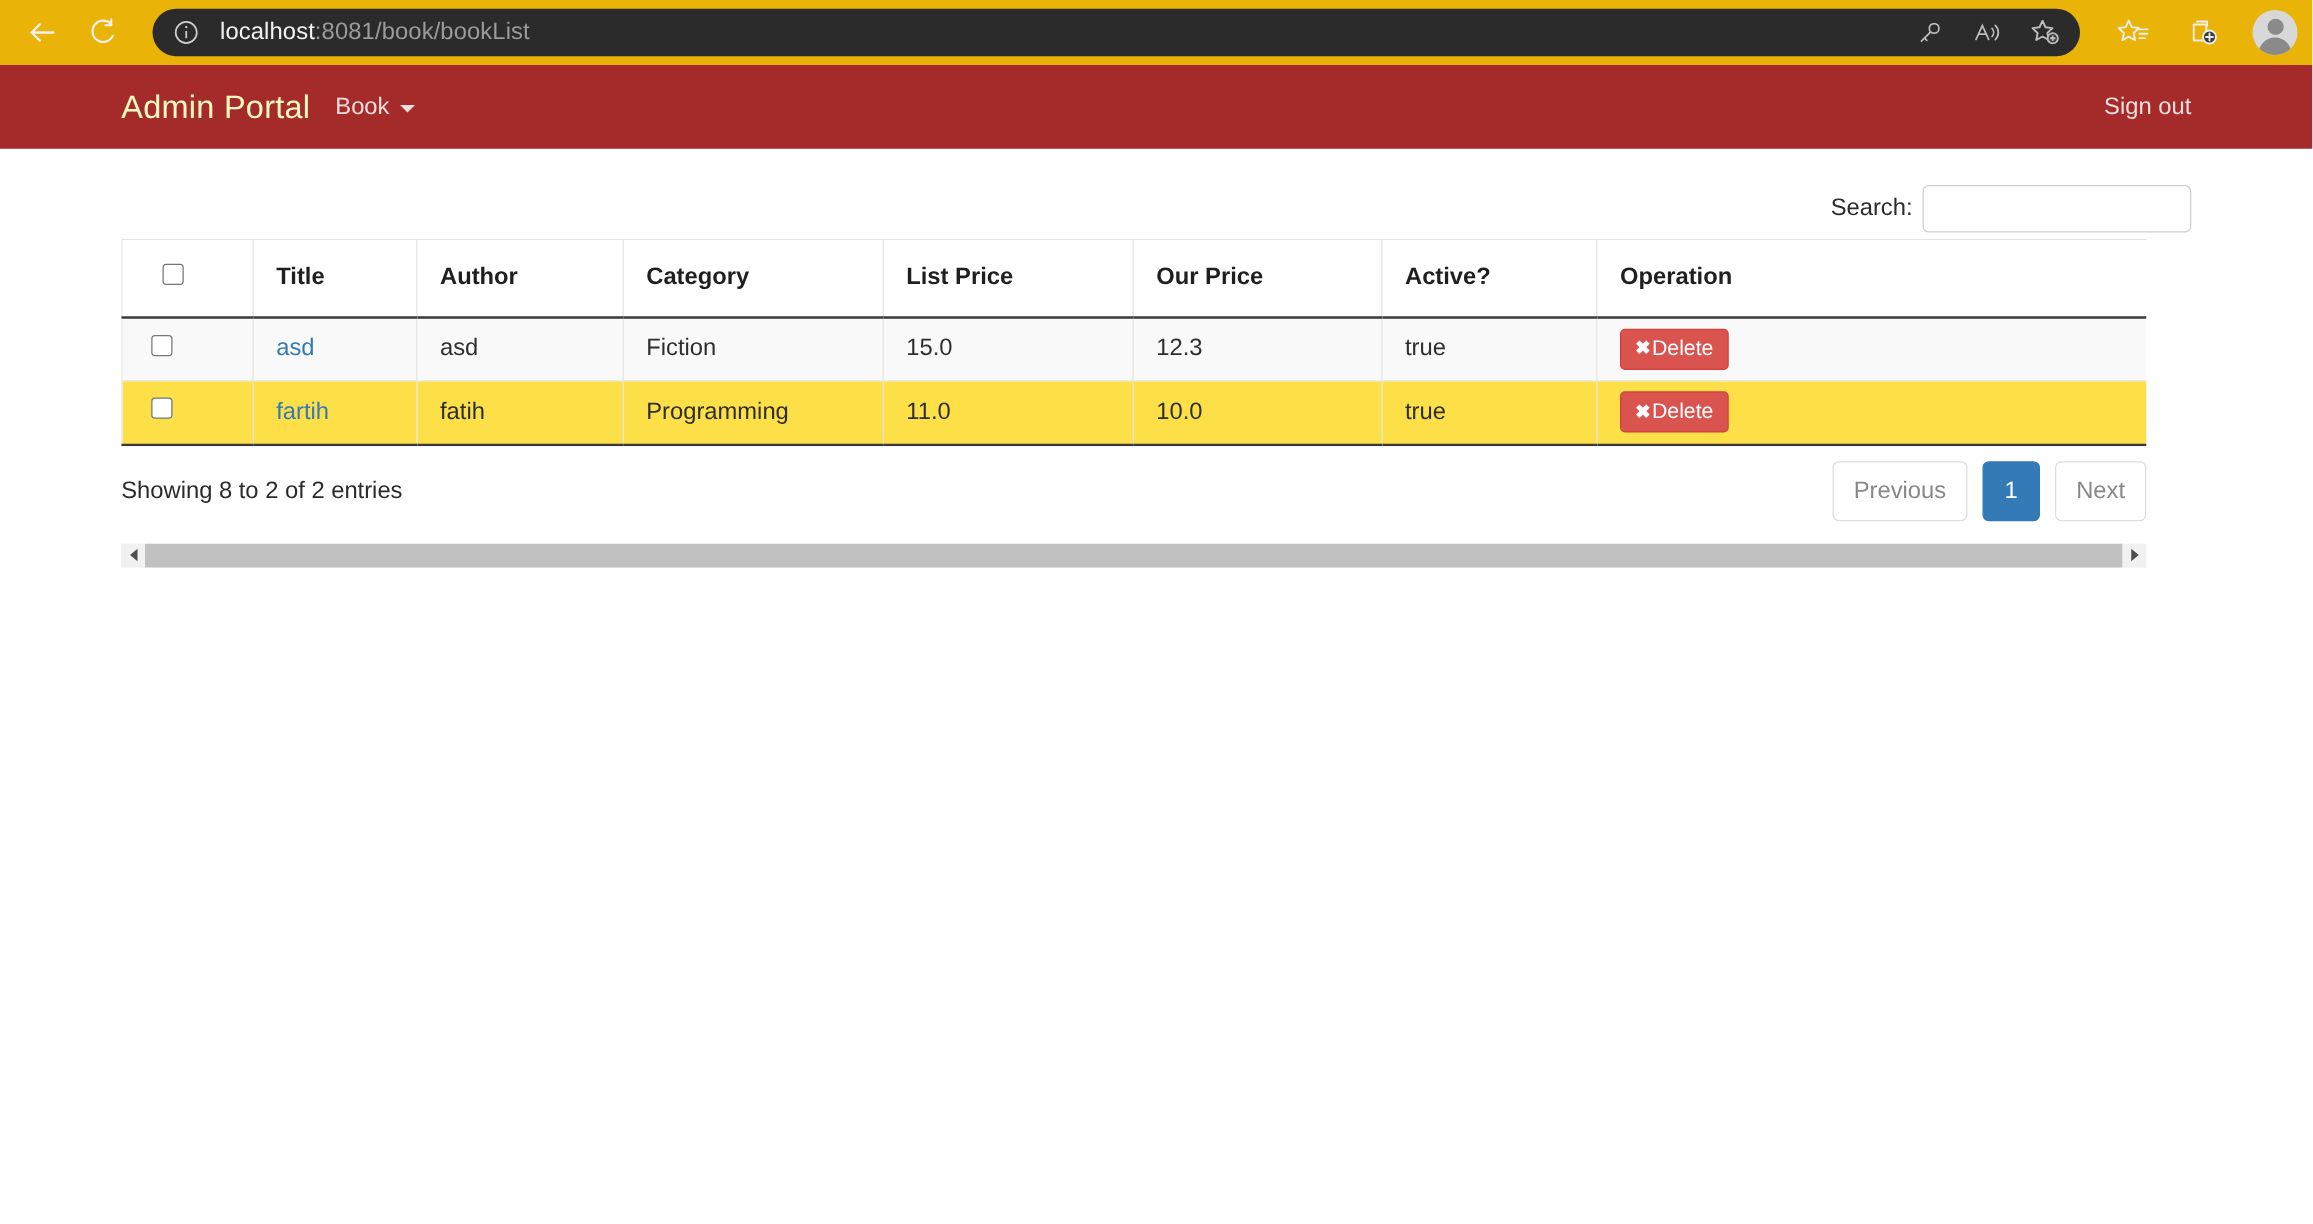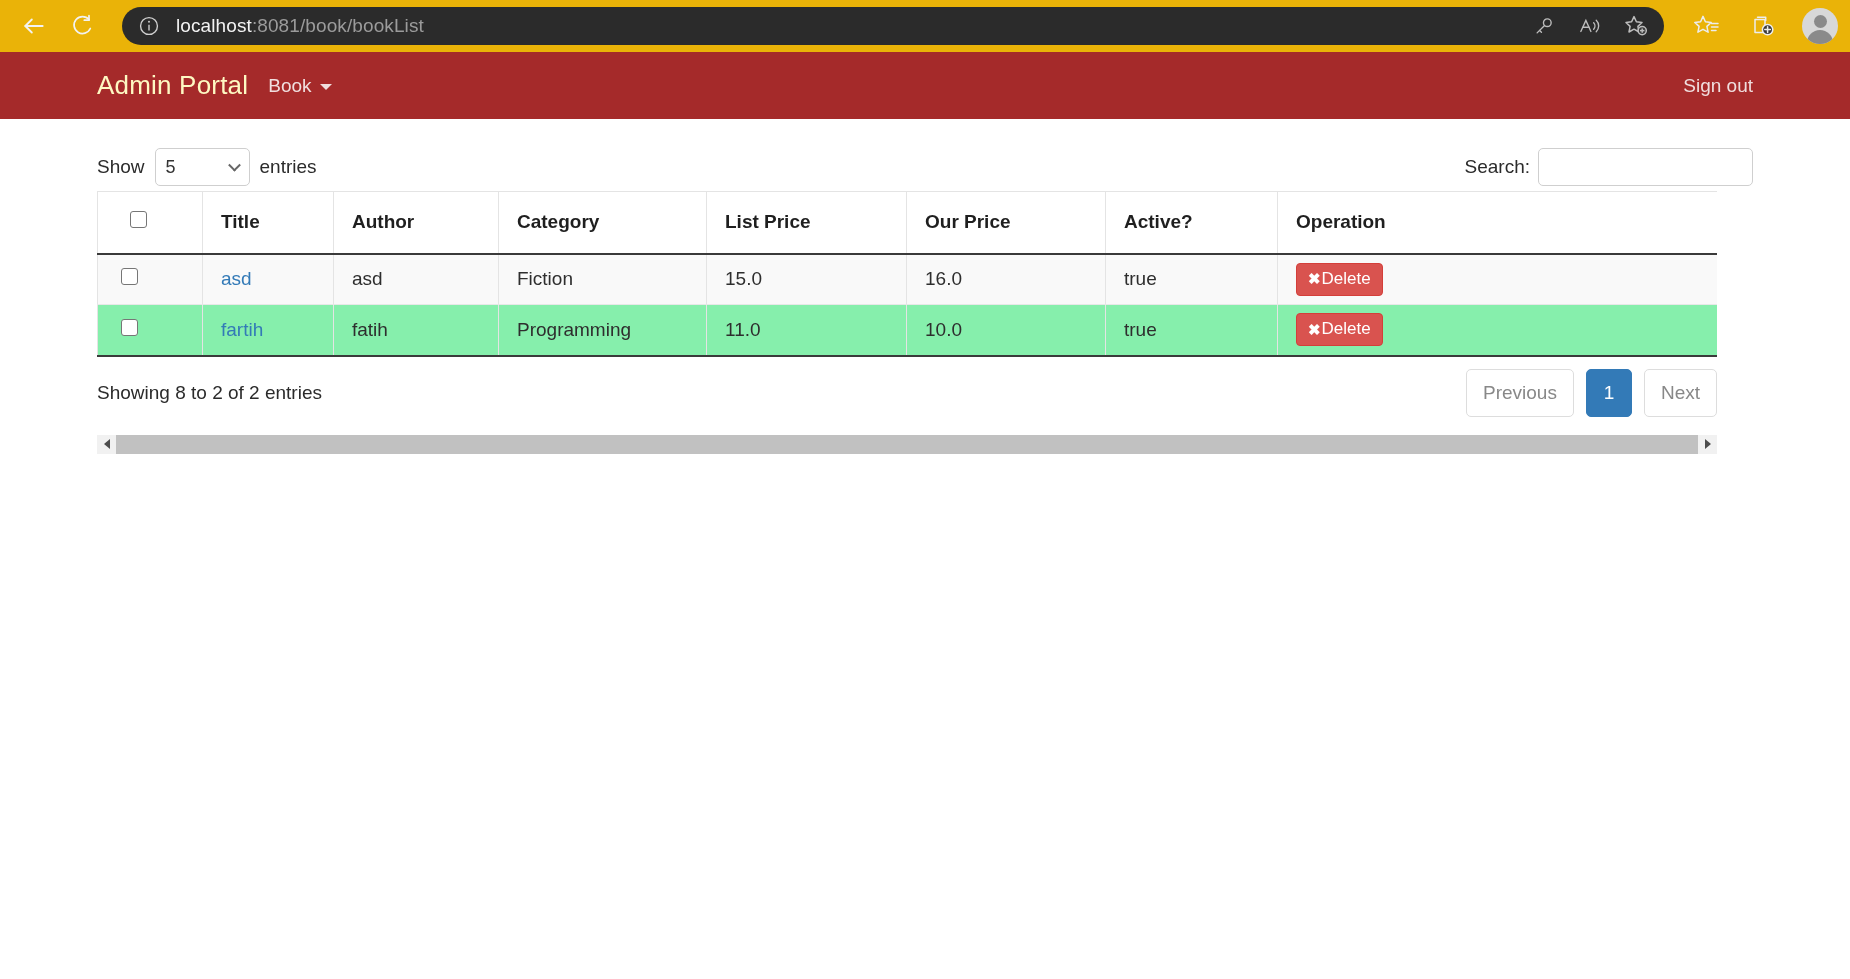--- a/index.html
+++ b/index.html
@@ -175,21 +175,21 @@
     font-weight: bold;
     font-size: 19px;
     color: #1f1f1f;
   }
   table.data tbody td {
     height: 51px;
     border-bottom: 1px solid #e8e8e8;
     margin-left: 28px;
   }
   table.data tbody tr.odd td { background: #f9f9f9; }
-  table.data tbody tr.even td { background: #86efac; }
+  table.data tbody tr.even td { background: #fde047; }
   table.data tbody tr:last-child td { border-bottom: 2px solid #3a3a3a; }
 
   col.c-check { width: 105px; }
   col.c-title { width: 131px; }
   col.c-author { width: 165px; }
   col.c-category { width: 208px; }
   col.c-list { width: 200px; }
   col.c-our { width: 199px; }
   col.c-active { width: 172px; }
   col.c-op { width: 480px; }
@@ -380,28 +380,20 @@
       <span class="caret"></span>
     </span>
   </div>
   <div class="nav-spacer"></div>
   <span class="signout">Sign out</span>
 </div>
 
 <div class="content">
 
   <div class="table-controls">
-    <div class="length-ctl">
-      <span>Show</span>
-      <div class="select-box">
-        <span>5</span>
-        <span class="chev"></span>
-      </div>
-      <span>entries</span>
-    </div>
     <div class="ctl-spacer"></div>
     <div class="search-ctl">
       <span>Search:</span>
       <input class="search-input" type="text" placeholder="" style="">
     </div>
   </div>
 
   <div class="table-wrap">
     <table class="data">
       <colgroup>
@@ -432,21 +424,21 @@
         <tr class="odd">
           <td>
             <span class="cb"></span>
           </td>
           <td>
             <a class="title-link" href="#">asd</a>
           </td>
           <td>asd</td>
           <td>Fiction</td>
           <td>15.0</td>
-          <td>16.0</td>
+          <td>12.3</td>
           <td>true</td>
           <td>
             <button class="btn-delete">
               <span class="x">✖</span>
               <span>Delete</span>
             </button>
           </td>
         </tr>
         <tr class="even">
           <td>

